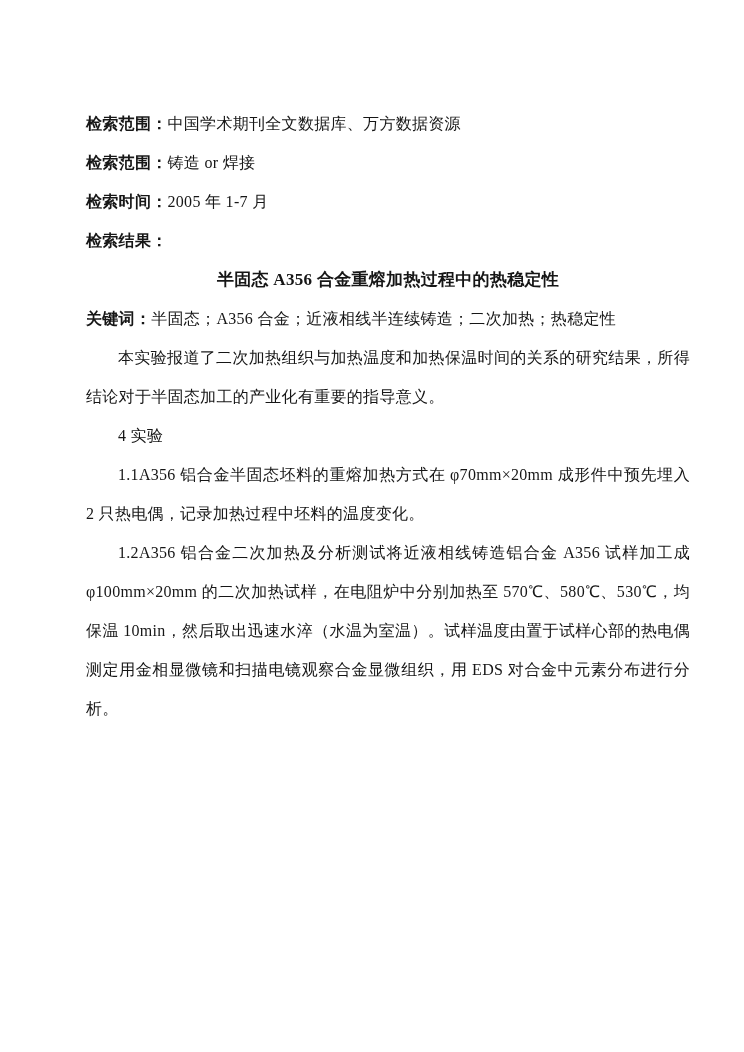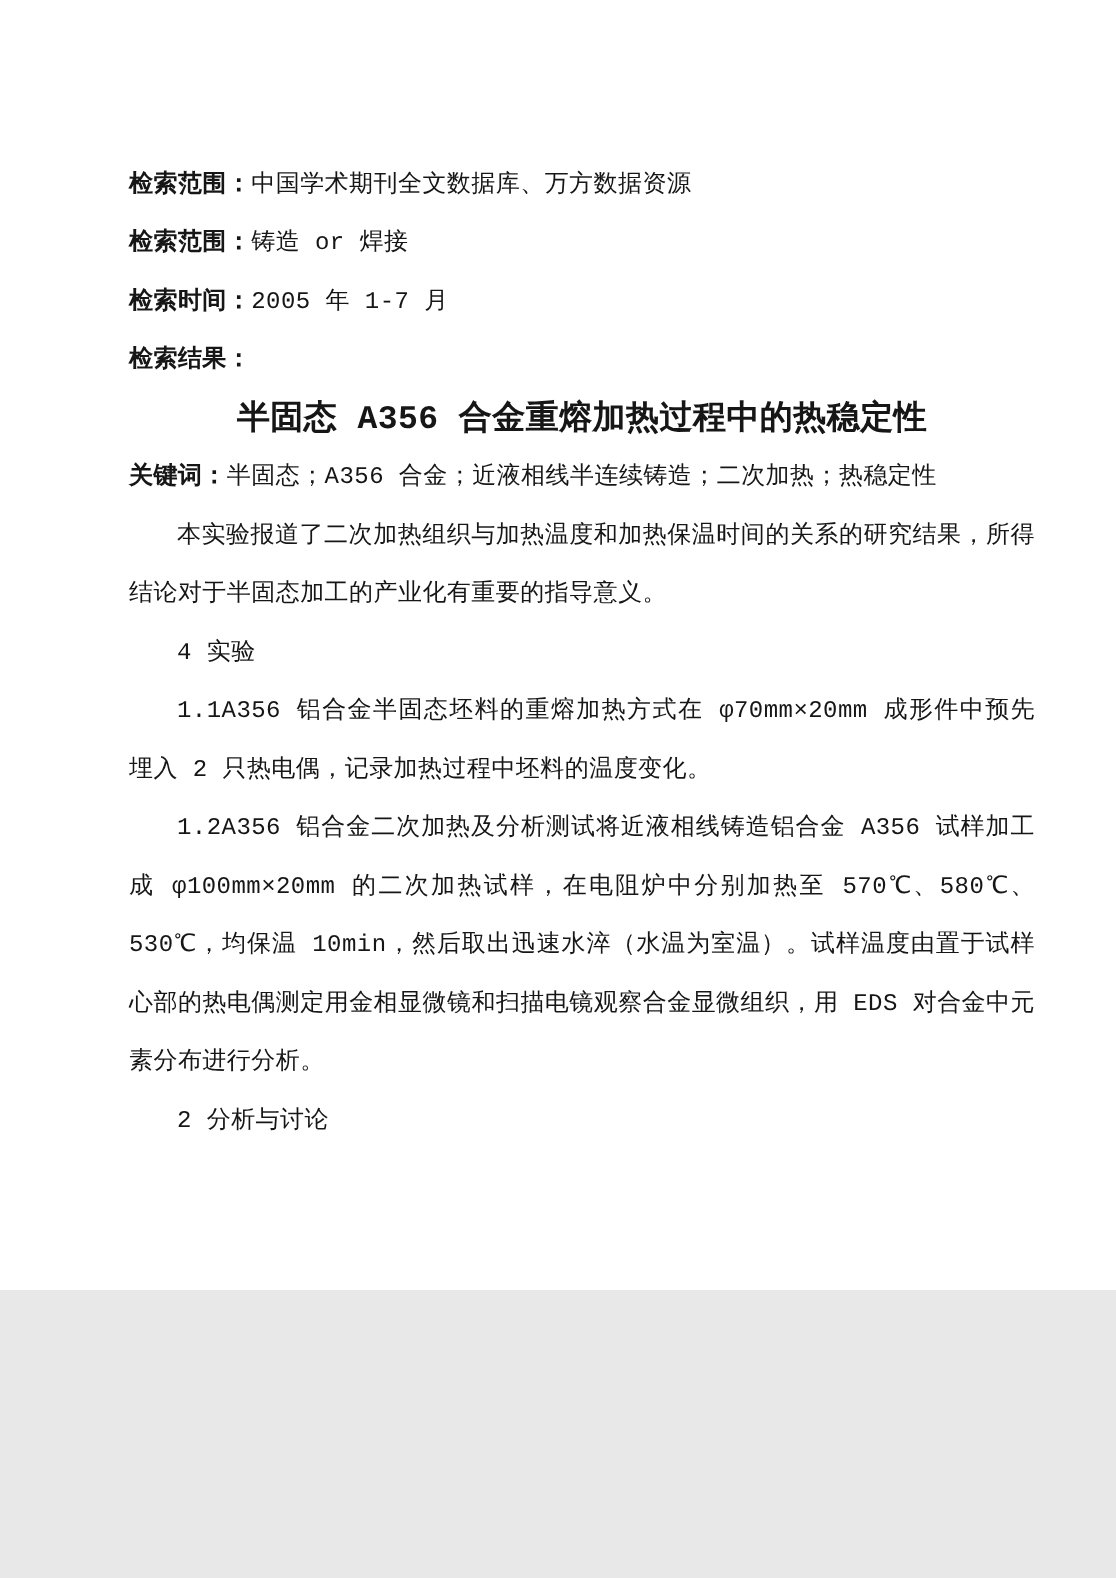--- a/index.html
+++ b/index.html
@@ -3,24 +3,24 @@
 <meta charset="utf-8">
 <style>
   html, body {
     margin: 0;
     padding: 0;
     background: #e8e8e8;
   }
   .page {
     position: relative;
     width: 744px;
-    height: 860px;
+    height: 1052px;
     margin: 0 auto;
     background: #ffffff;
-    font-family: Liberation Mono, monospace;
+    font-family: Liberation Serif, serif;
     color: #161616;
     overflow: hidden;
   }
   .content {
     position: absolute;
     left: 86px;
     top: 104px;
     width: 604px;
     font-size: 16px;
     line-height: 39px;
@@ -29,21 +29,21 @@
   }
   .meta-line {
     white-space: nowrap;
   }
   .label {
     font-weight: 700;
   }
   .doc-title {
     font-weight: 700;
     text-align: center;
-    font-size: 22px;
+    font-size: 17px;
   }
   .keywords-line .label {
     font-weight: 700;
   }
   .para {
     text-indent: 2em;
     margin: 0;
   }
   .section-heading {
     text-indent: 2em;
@@ -70,17 +70,16 @@
     <div class="keywords-line"><span class="label">关键词：</span><span>半固态；A356 合金；近液相线半连续铸造；二次加热；热稳定性</span></div>
 
     <p class="para">本实验报道了二次加热组织与加热温度和加热保温时间的关系的研究结果，所得结论对于半固态加工的产业化有重要的指导意义。</p>
 
     <p class="section-heading">4 实验</p>
 
     <p class="para">1.1A356 铝合金半固态坯料的重熔加热方式在 φ70mm×20mm 成形件中预先埋入 2 只热电偶，记录加热过程中坯料的温度变化。</p>
 
     <p class="para">1.2A356 铝合金二次加热及分析测试将近液相线铸造铝合金 A356 试样加工成 φ100mm×20mm 的二次加热试样，在电阻炉中分别加热至 570℃、580℃、530℃，均保温 10min，然后取出迅速水淬（水温为室温）。试样温度由置于试样心部的热电偶测定用金相显微镜和扫描电镜观察合金显微组织，用 EDS 对合金中元素分布进行分析。</p>
 
-    <p class="section-heading">2 分析与讨论</p>
 
 
   </div>
 </div>
 
 </body></html>

